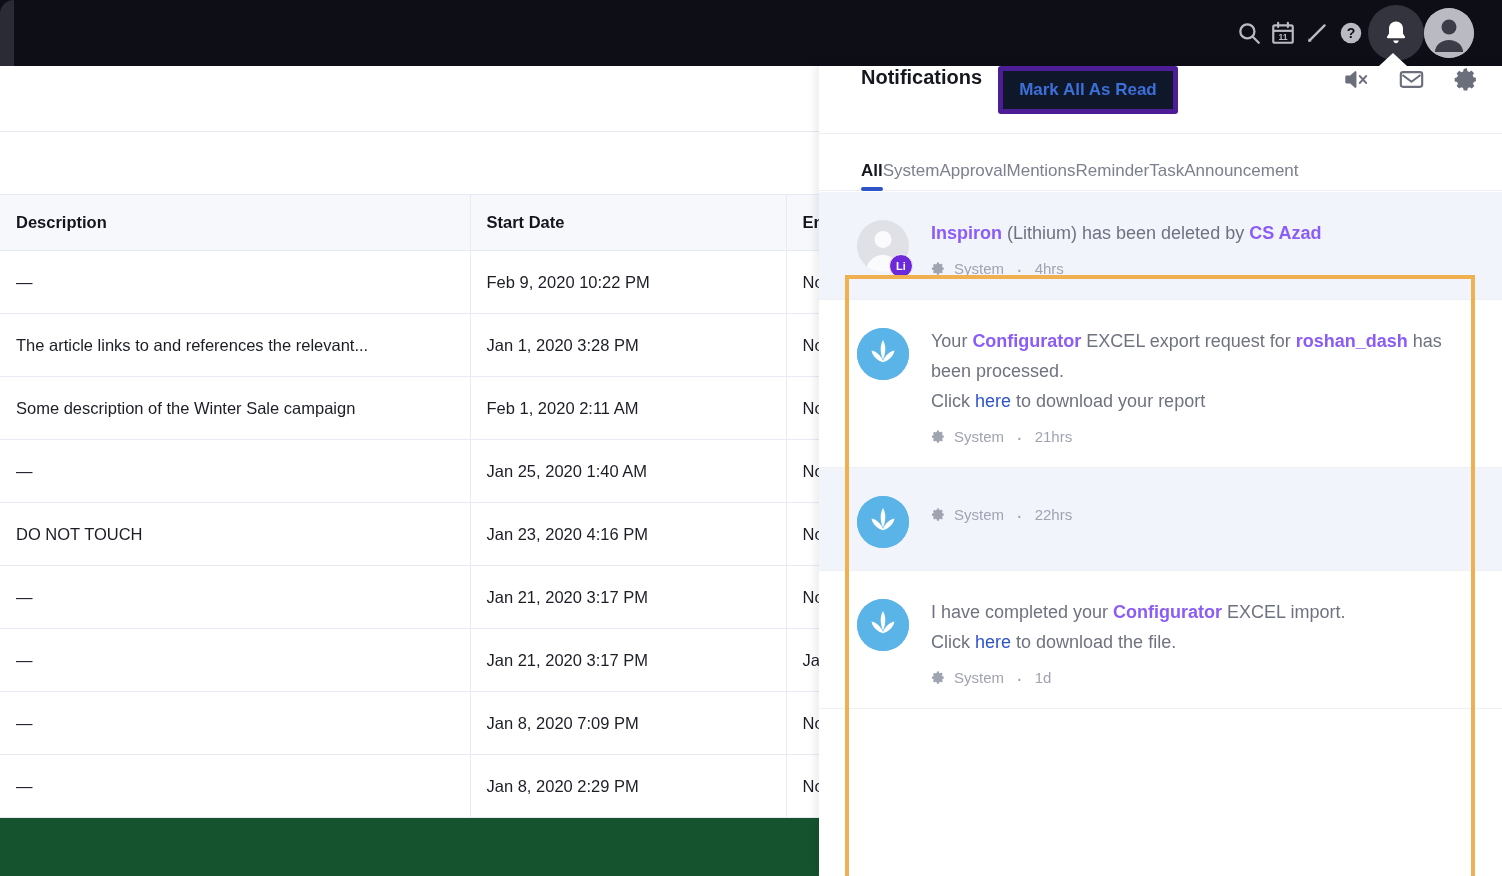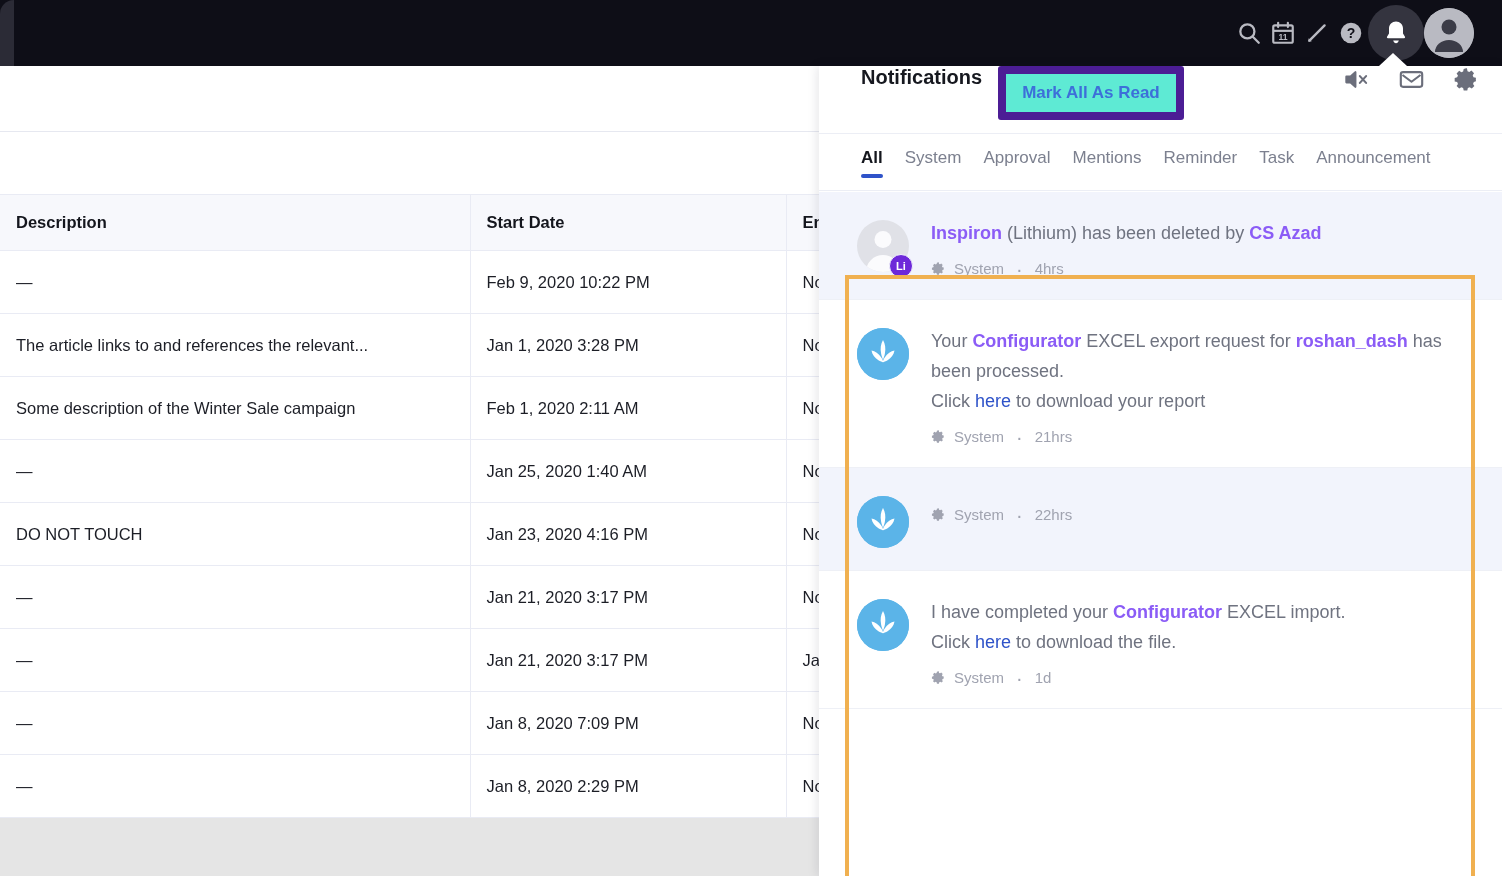--- a/index.html
+++ b/index.html
@@ -49,21 +49,21 @@
     width: 50px; height: 50px; border-radius: 50%;
     background: #b9bac2;
     display: flex; align-items: center; justify-content: center;
     overflow: hidden; cursor: pointer;
   }
 
   
   .left-pane {
     position: absolute; top: 66px; left: 0;
     width: 830px; height: 810px;
-    background: #e5e5e5;
+    background: #14532d;
   }
   .toolbar-row-a { height: 66px; background: #fff; border-bottom: 1px solid #e6e8f0; }
   .toolbar-row-b { height: 62px; background: #fff; }
 
   table.grid { width: 100%; border-collapse: collapse; table-layout: fixed; }
   table.grid th, table.grid td {
     text-align: left;
     font-size: 16.5px;
     border-bottom: 1px solid #e9ebf4;
     border-right: 1px solid #e9ebf4;
@@ -103,39 +103,39 @@
   }
   .panel-header {
     height: 68px;
     display: flex; align-items: flex-start;
     padding: 0 22px 0 42px;
     border-bottom: 1px solid #eceef5;
   }
   .panel-title { font-size: 20px; font-weight: bold; color: #16181f; }
   .mark-all-box {
     margin-left: 16px;
-    border: 8px solid #4c1d95;
+    border: 5px solid #4c1d95;
     padding: 9px 16px;
     border-radius: 3px;
-    background: #5eead4;
+    background: #0f172a;
   }
   .mark-all-link {
     font-size: 17px; color: #3d6fd9; font-weight: bold; cursor: pointer;
     white-space: nowrap;
   }
   .panel-header-icons {
     margin-left: auto;
     display: flex; align-items: center; gap: 28px;
     color: #6b6e7b;
   }
   .ph-icon { cursor: pointer; display: flex; align-items: center; }
 
   .tabs {
     height: 57px;
-    display: flex; align-items: center; gap: 22px;
+    display: flex; align-items: flex-end; 
     padding: 0 0 0 42px;
     border-bottom: 1px solid #eceef5;
   }
   .tab {
     font-size: 17px; color: #7c808f; cursor: pointer;
     padding-bottom: 9px; position: relative; white-space: nowrap;
   }
   .tab.active { color: #14161d; font-weight: bold; }
   .tab.active::after {
     content: ""; position: absolute; left: 0; right: 0; bottom: -1px;

